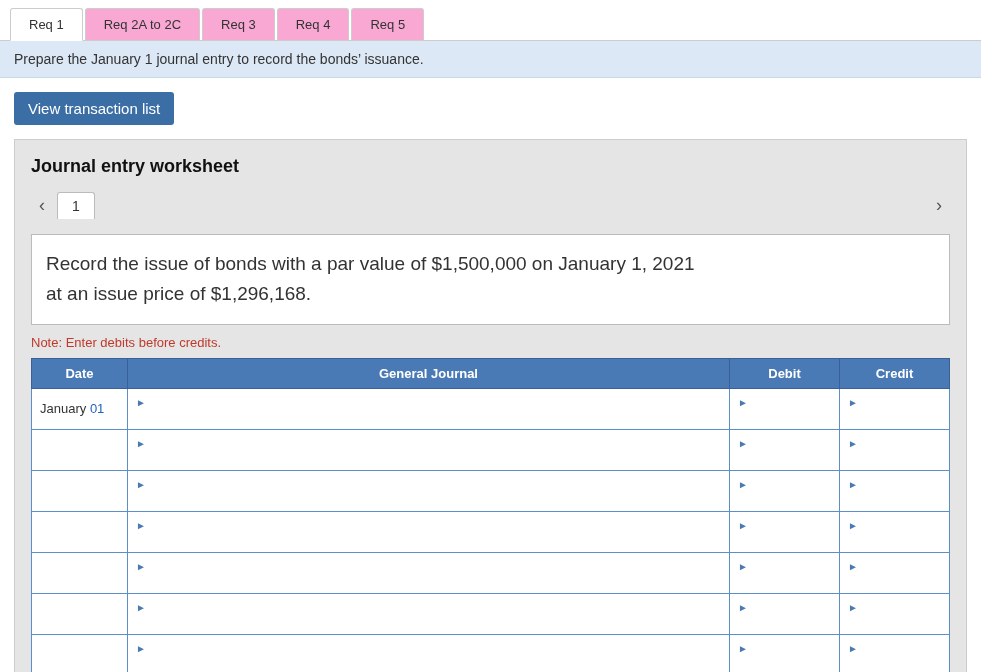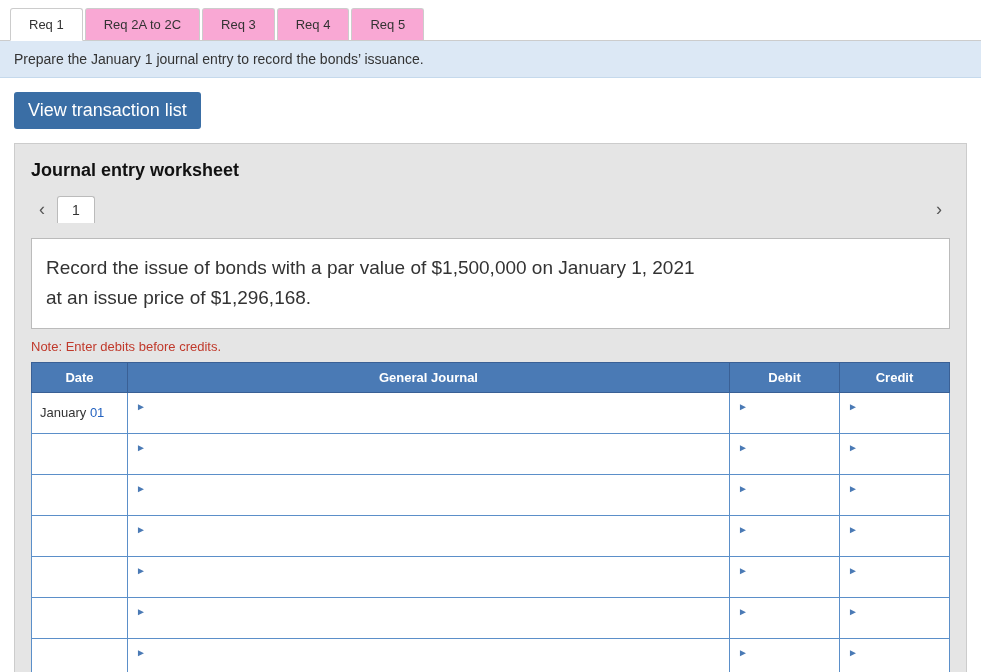--- a/index.html
+++ b/index.html
@@ -45,21 +45,21 @@
       color: #333;
       border-bottom: 1px solid #c5d9ec;
     }
 
     
     .btn-view {
       background: #3a6ea5;
       color: #fff;
       border: none;
       padding: 8px 14px;
-      font-size: 18px;
+      font-size: 15px;
       cursor: pointer;
       border-radius: 3px;
       margin: 14px 14px;
       display: inline-block;
     }
 
     
     .worksheet-container {
       margin: 0 14px 14px 14px;
       border: 1px solid #ccc;

